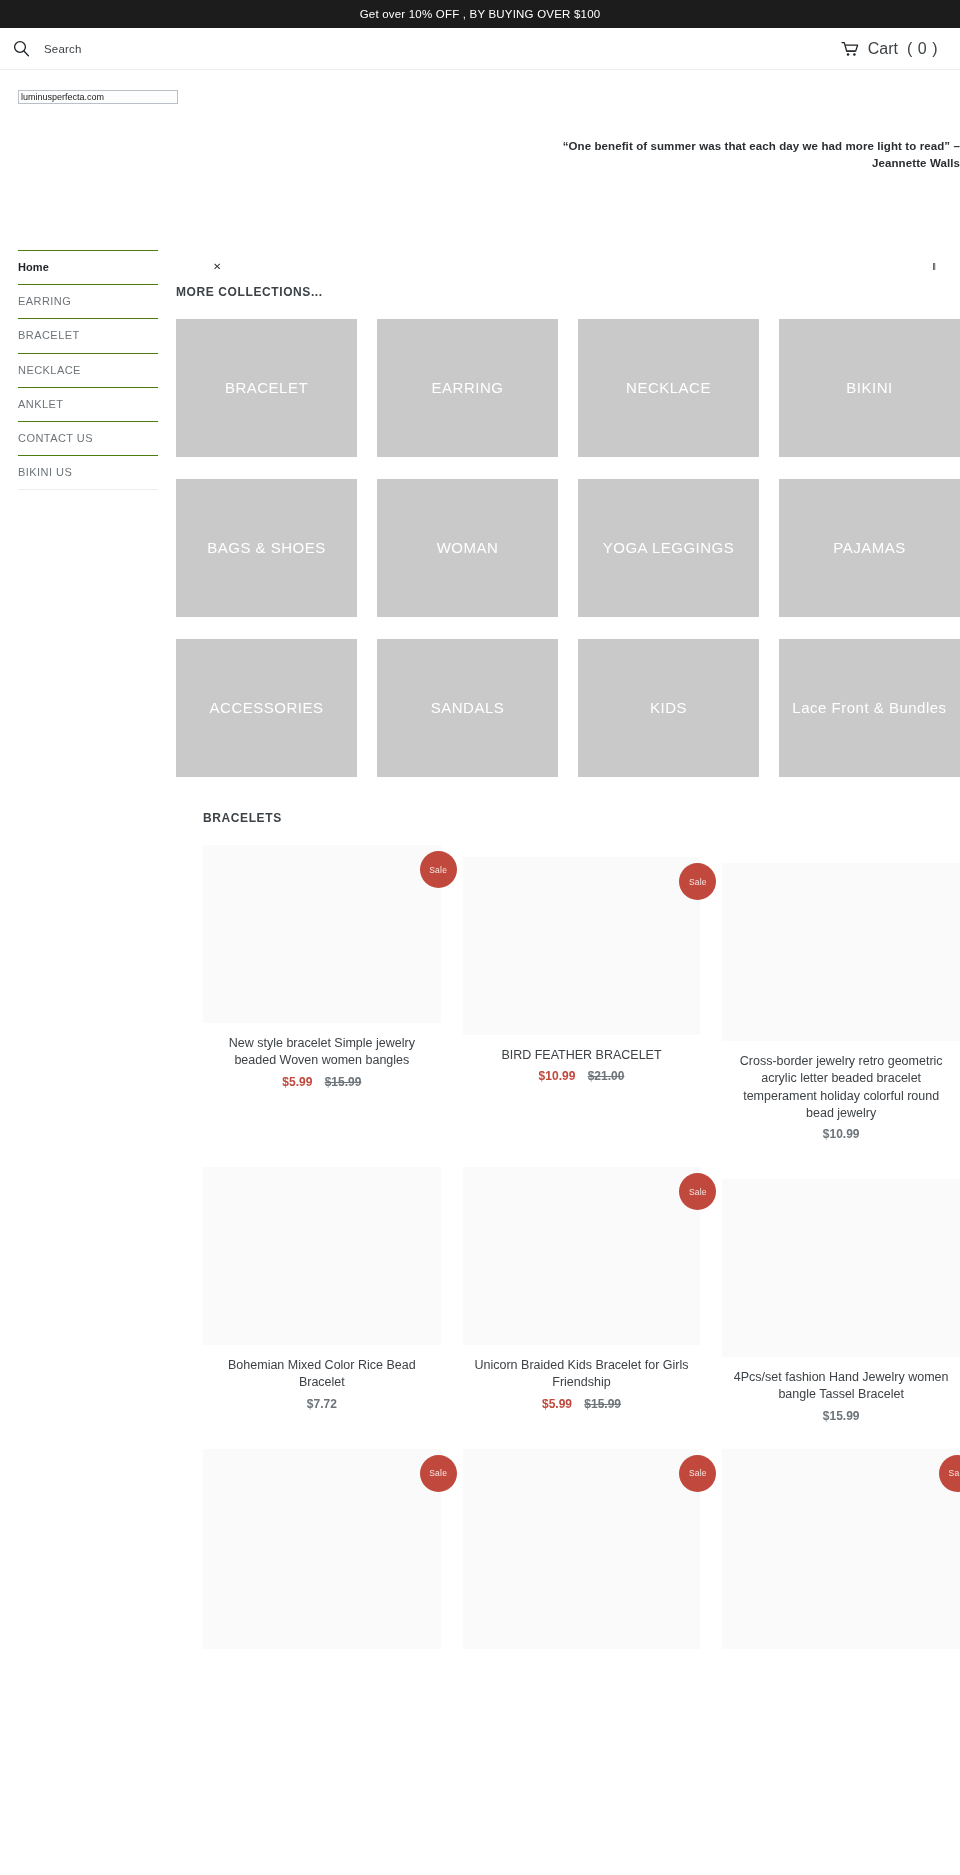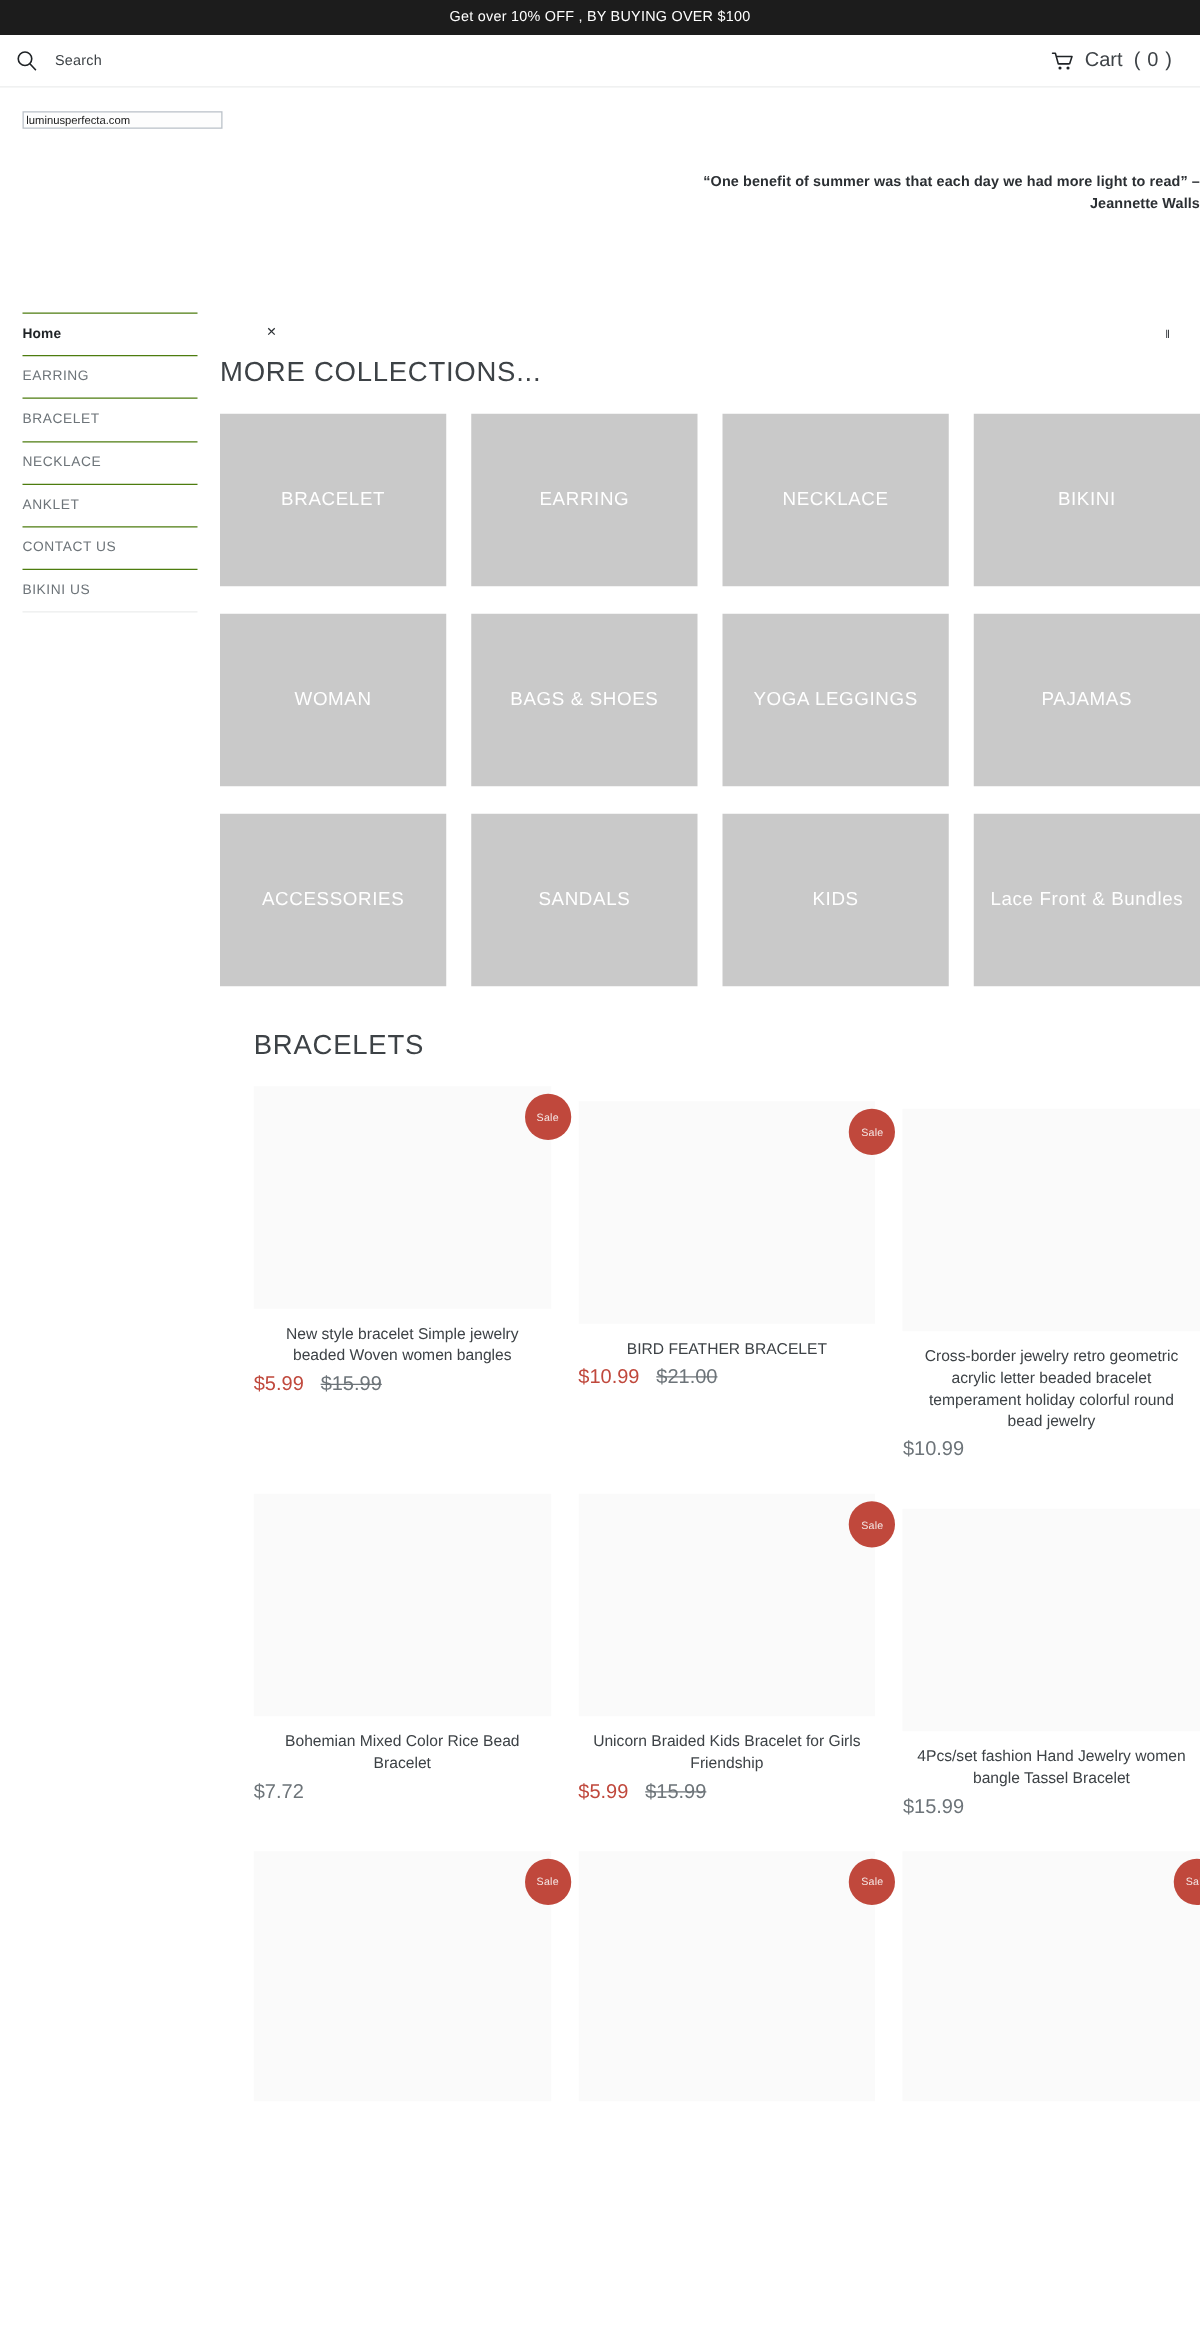--- a/index.html
+++ b/index.html
@@ -142,22 +142,22 @@
   }
 
   
   .main {
     position: absolute;
     left: 176px;
     top: 285px;
     width: 784px;
   }
   .section-title {
-    font-size: 22px;
-    font-weight: normal;
+    font-size: 12px;
+    font-weight: bold;
     color: #3d4246;
     letter-spacing: .6px;
     margin: 0 0 20px 0;
     padding-left: 0;
   }
 
   
   .coll-grid {
     display: grid;
     grid-template-columns: repeat(4, 1fr);
@@ -221,23 +221,24 @@
   .prod-title {
     margin-top: 12px;
     text-align: center;
     font-size: 12.5px;
     line-height: 1.38;
     color: #3d4246;
     padding: 0 8px;
   }
   .prod-price {
     margin-top: 5px;
-    text-align: left;
-    font-size: 16px;
+    text-align: center;
+    font-size: 12px;
     color: #6d7479;
+    font-weight: bold;
   }
   .prod-price .sale {
     color: #c0483c;
     margin-right: 9px;
   }
   .prod-price .was {
     color: #6d7479;
     text-decoration: line-through;
   }
   .prod-price .only { color: #6d7479; }
@@ -334,24 +335,24 @@
     <div class="coll-tile">
       <span class="coll-label">NECKLACE</span>
     </div>
     <div class="coll-tile">
       <span class="coll-label">BIKINI</span>
     </div>
   </div>
 
   <div class="coll-grid">
     <div class="coll-tile">
+      <span class="coll-label">BAGS &amp; SHOES</span>
+    </div>
+    <div class="coll-tile">
       <span class="coll-label">WOMAN</span>
-    </div>
-    <div class="coll-tile">
-      <span class="coll-label">BAGS &amp; SHOES</span>
     </div>
     <div class="coll-tile">
       <span class="coll-label">YOGA LEGGINGS</span>
     </div>
     <div class="coll-tile">
       <span class="coll-label">PAJAMAS</span>
     </div>
   </div>
 
   <div class="coll-grid">

